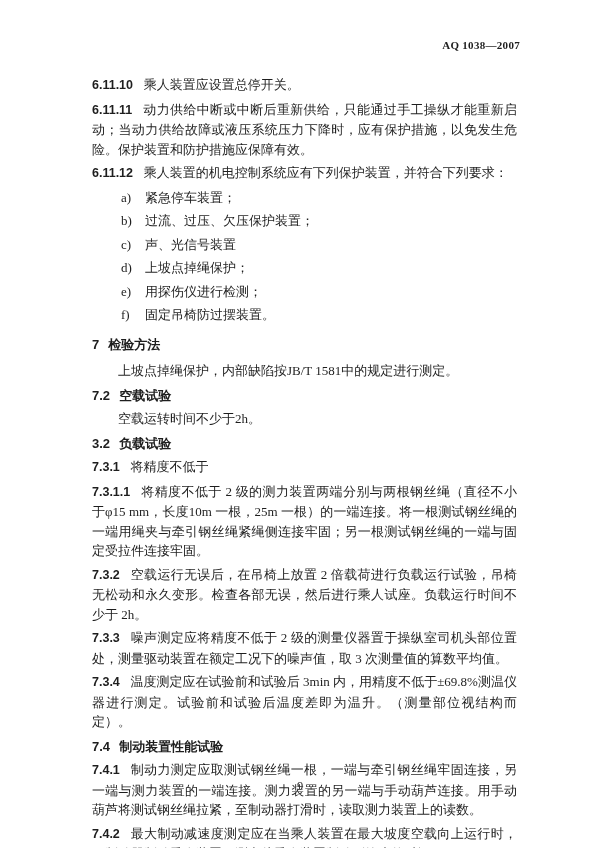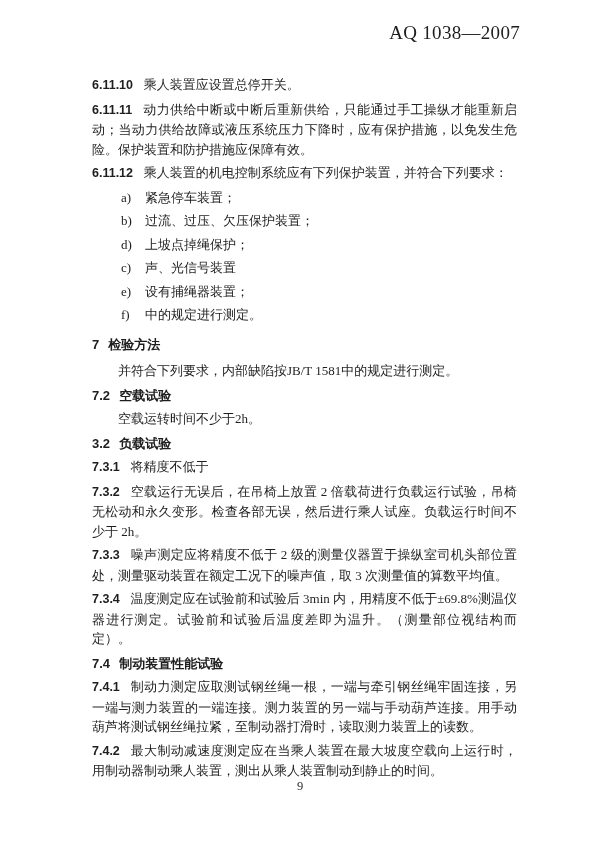--- a/index.html
+++ b/index.html
@@ -12,24 +12,24 @@
     width: 600px;
     height: 848px;
     margin: 0 auto;
     background: #ffffff;
     overflow: hidden;
     font-family: "Liberation Serif", "DejaVu Serif", serif;
     color: #1e1e1e;
   }
   .doc-header {
     position: absolute;
-    top: 22px;
+    top: 39px;
     right: 80px;
-    font-size: 19px;
-    font-weight: normal;
+    font-size: 11px;
+    font-weight: bold;
     letter-spacing: 0.3px;
     font-family: "Liberation Serif", "DejaVu Serif", serif;
   }
   .content {
     position: absolute;
     top: 71px;
     left: 88px;
     width: 433px;
     font-size: 13px;
     line-height: 19.5px;
@@ -80,41 +80,42 @@
     <p class="clause"><span class="num">6.11.10</span><span>乘人装置应设置总停开关。</span></p>
 
     <p class="clause"><span class="num">6.11.11</span><span>动力供给中断或中断后重新供给，只能通过手工操纵才能重新启动；当动力供给故障或液压系统压力下降时，应有保护措施，以免发生危险。保护装置和防护措施应保障有效。</span></p>
 
     <p class="clause"><span class="num">6.11.12</span><span>乘人装置的机电控制系统应有下列保护装置，并符合下列要求：</span></p>
 
     <p class="list-item"><span class="marker">a)</span><span>紧急停车装置；</span></p>
 
     <p class="list-item"><span class="marker">b)</span><span>过流、过压、欠压保护装置；</span></p>
 
+    <p class="list-item"><span class="marker">c)</span><span>声、光信号装置</span></p>
+
     <p class="list-item"><span class="marker">d)</span><span>上坡点掉绳保护；</span></p>
 
-    <p class="list-item"><span class="marker">c)</span><span>声、光信号装置</span></p>
+    <p class="list-item"><span class="marker">e)</span><span>用探伤仪进行检测；</span></p>
 
-    <p class="list-item"><span class="marker">e)</span><span>设有捕绳器装置；</span></p>
-
-    <p class="list-item"><span class="marker">f)</span><span>中的规定进行测定。</span></p>
+    <p class="list-item"><span class="marker">f)</span><span>固定吊椅防过摆装置。</span></p>
 
     <p class="heading h-main"><span class="num">7</span><span>检验方法</span></p>
 
 
-    <p class="plain"><span>并符合下列要求，内部缺陷按JB/T 1581中的规定进行测定。</span></p>
+    <p class="plain"><span>上坡点掉绳保护，内部缺陷按JB/T 1581中的规定进行测定。</span></p>
 
     <p class="heading h-sub"><span class="num">7.2</span><span>空载试验</span></p>
 
     <p class="plain"><span>空载运转时间不少于2h。</span></p>
 
     <p class="heading h-sub"><span class="num">3.2</span><span>负载试验</span></p>
 
     <p class="clause"><span class="num">7.3.1</span><span>将精度不低于</span></p>
 
+    <p class="clause"><span class="num">7.3.1.1</span><span>将精度不低于 2 级的测力装置两端分别与两根钢丝绳（直径不小于φ15 mm，长度10m 一根，25m 一根）的一端连接。将一根测试钢丝绳的一端用绳夹与牵引钢丝绳紧绳侧连接牢固；另一根测试钢丝绳的一端与固定受拉件连接牢固。</span></p>
 
 
     <p class="clause"><span class="num">7.3.2</span><span>空载运行无误后，在吊椅上放置 2 倍载荷进行负载运行试验，吊椅无松动和永久变形。检查各部无误，然后进行乘人试座。负载运行时间不少于 2h。</span></p>
 
     <p class="clause"><span class="num">7.3.3</span><span>噪声测定应将精度不低于 2 级的测量仪器置于操纵室司机头部位置处，测量驱动装置在额定工况下的噪声值，取 3 次测量值的算数平均值。</span></p>
 
     <p class="clause"><span class="num">7.3.4</span><span>温度测定应在试验前和试验后 3min 内，用精度不低于±69.8%测温仪器进行测定。试验前和试验后温度差即为温升。（测量部位视结构而定）。</span></p>
 
     <p class="heading h-sub"><span class="num">7.4</span><span>制动装置性能试验</span></p>
 

